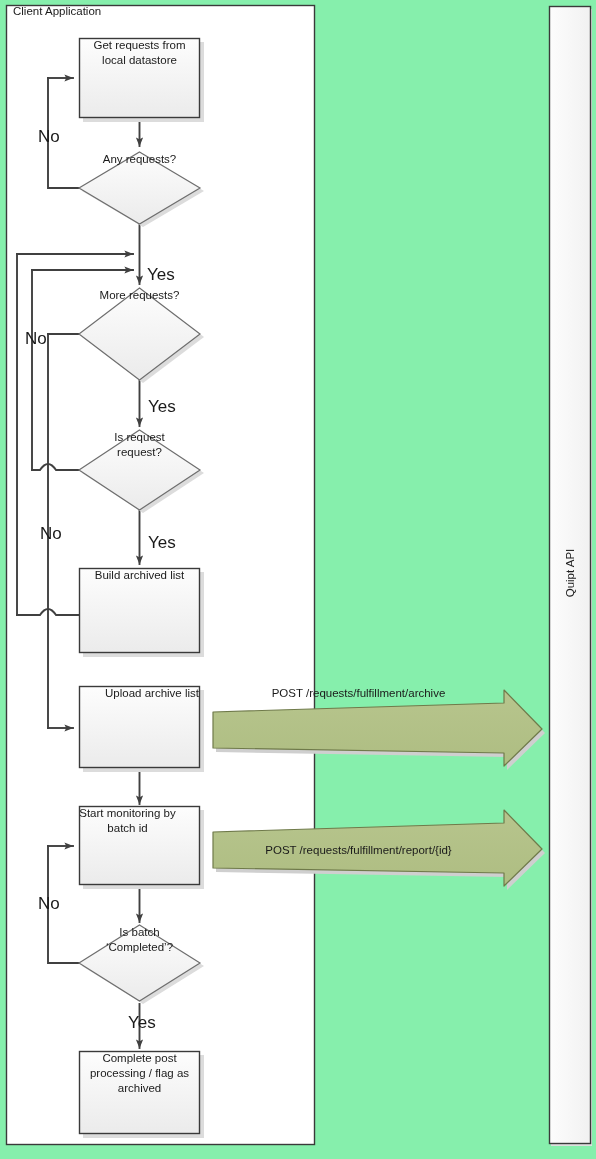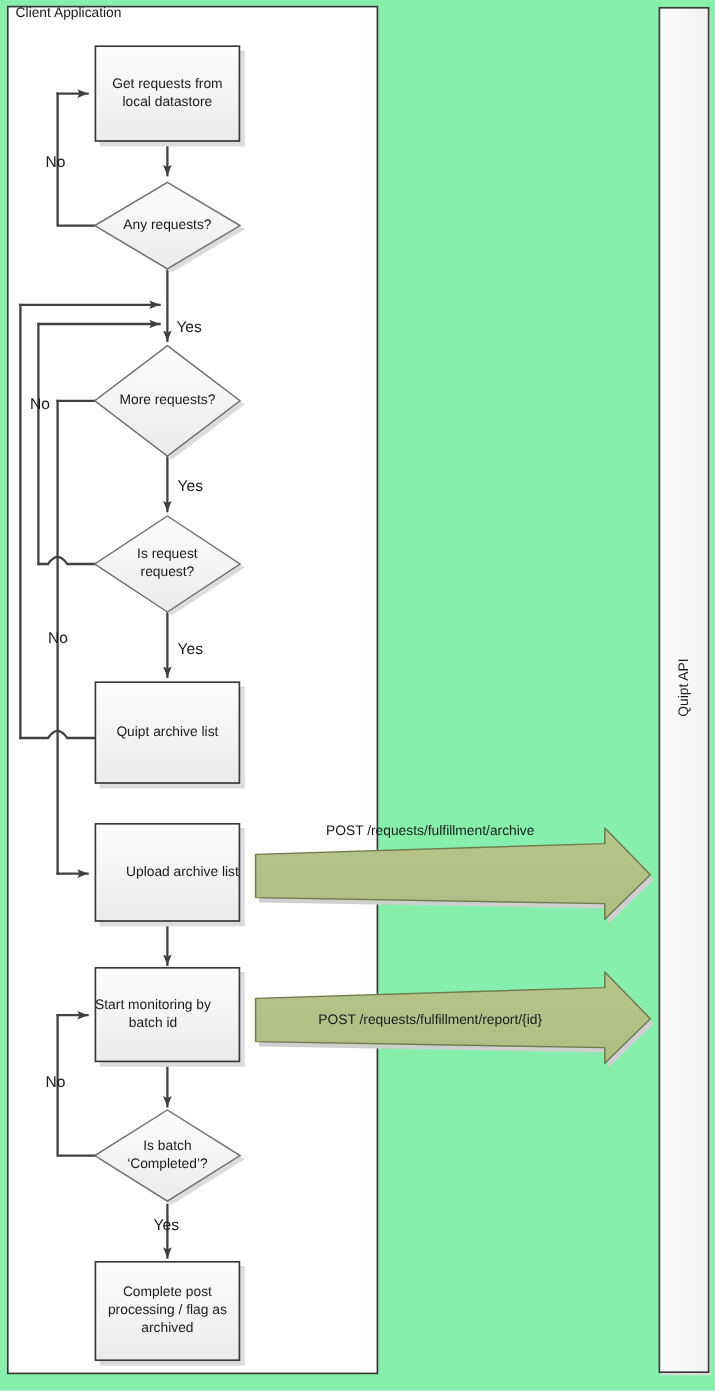--- a/index.html
+++ b/index.html
@@ -26,30 +26,29 @@
   .lbl {
     position: absolute;
     font-family: "Liberation Sans", sans-serif;
     color: #1a1a1a;
     white-space: pre;
     pointer-events: none;
   }
   .node-text {
     position: absolute;
     display: flex;
-    align-items: center;
     justify-content: center;
     text-align: center;
     font-size: 11.5px;
     line-height: 15px;
     color: #1a1a1a;
     font-family: "Liberation Sans", sans-serif;
   }
   .edge-label {
-    font-size: 13px;
+    font-size: 17px;
     color: #1a1a1a;
   }
   .pool-title {
     font-size: 11.5px;
     color: #1a1a1a;
   }
   .msg-text {
     position: absolute;
     display: flex;
     align-items: center;
@@ -214,21 +213,21 @@
   </div>
 
   <div class="node-text" style="left:79px; top:430px; width:121px; height:80px;">
     <span>
       <span>Is request</span><br>
       <span>request?</span>
     </span>
   </div>
 
   <div class="node-text" style="left:79px; top:568px; width:121px; height:85px;">
-    <span>Quipt archive list</span>
+    <span>Build archived list</span>
   </div>
 
   <div class="node-text" style="left:79px; top:686px; width:146px; height:82px;">
     <span>Upload archive list</span>
   </div>
 
   <div class="node-text" style="left:79px; top:806px; width:97px; height:79px;">
     <span>
       <span>Start monitoring by</span><br>
       <span>batch id</span>

